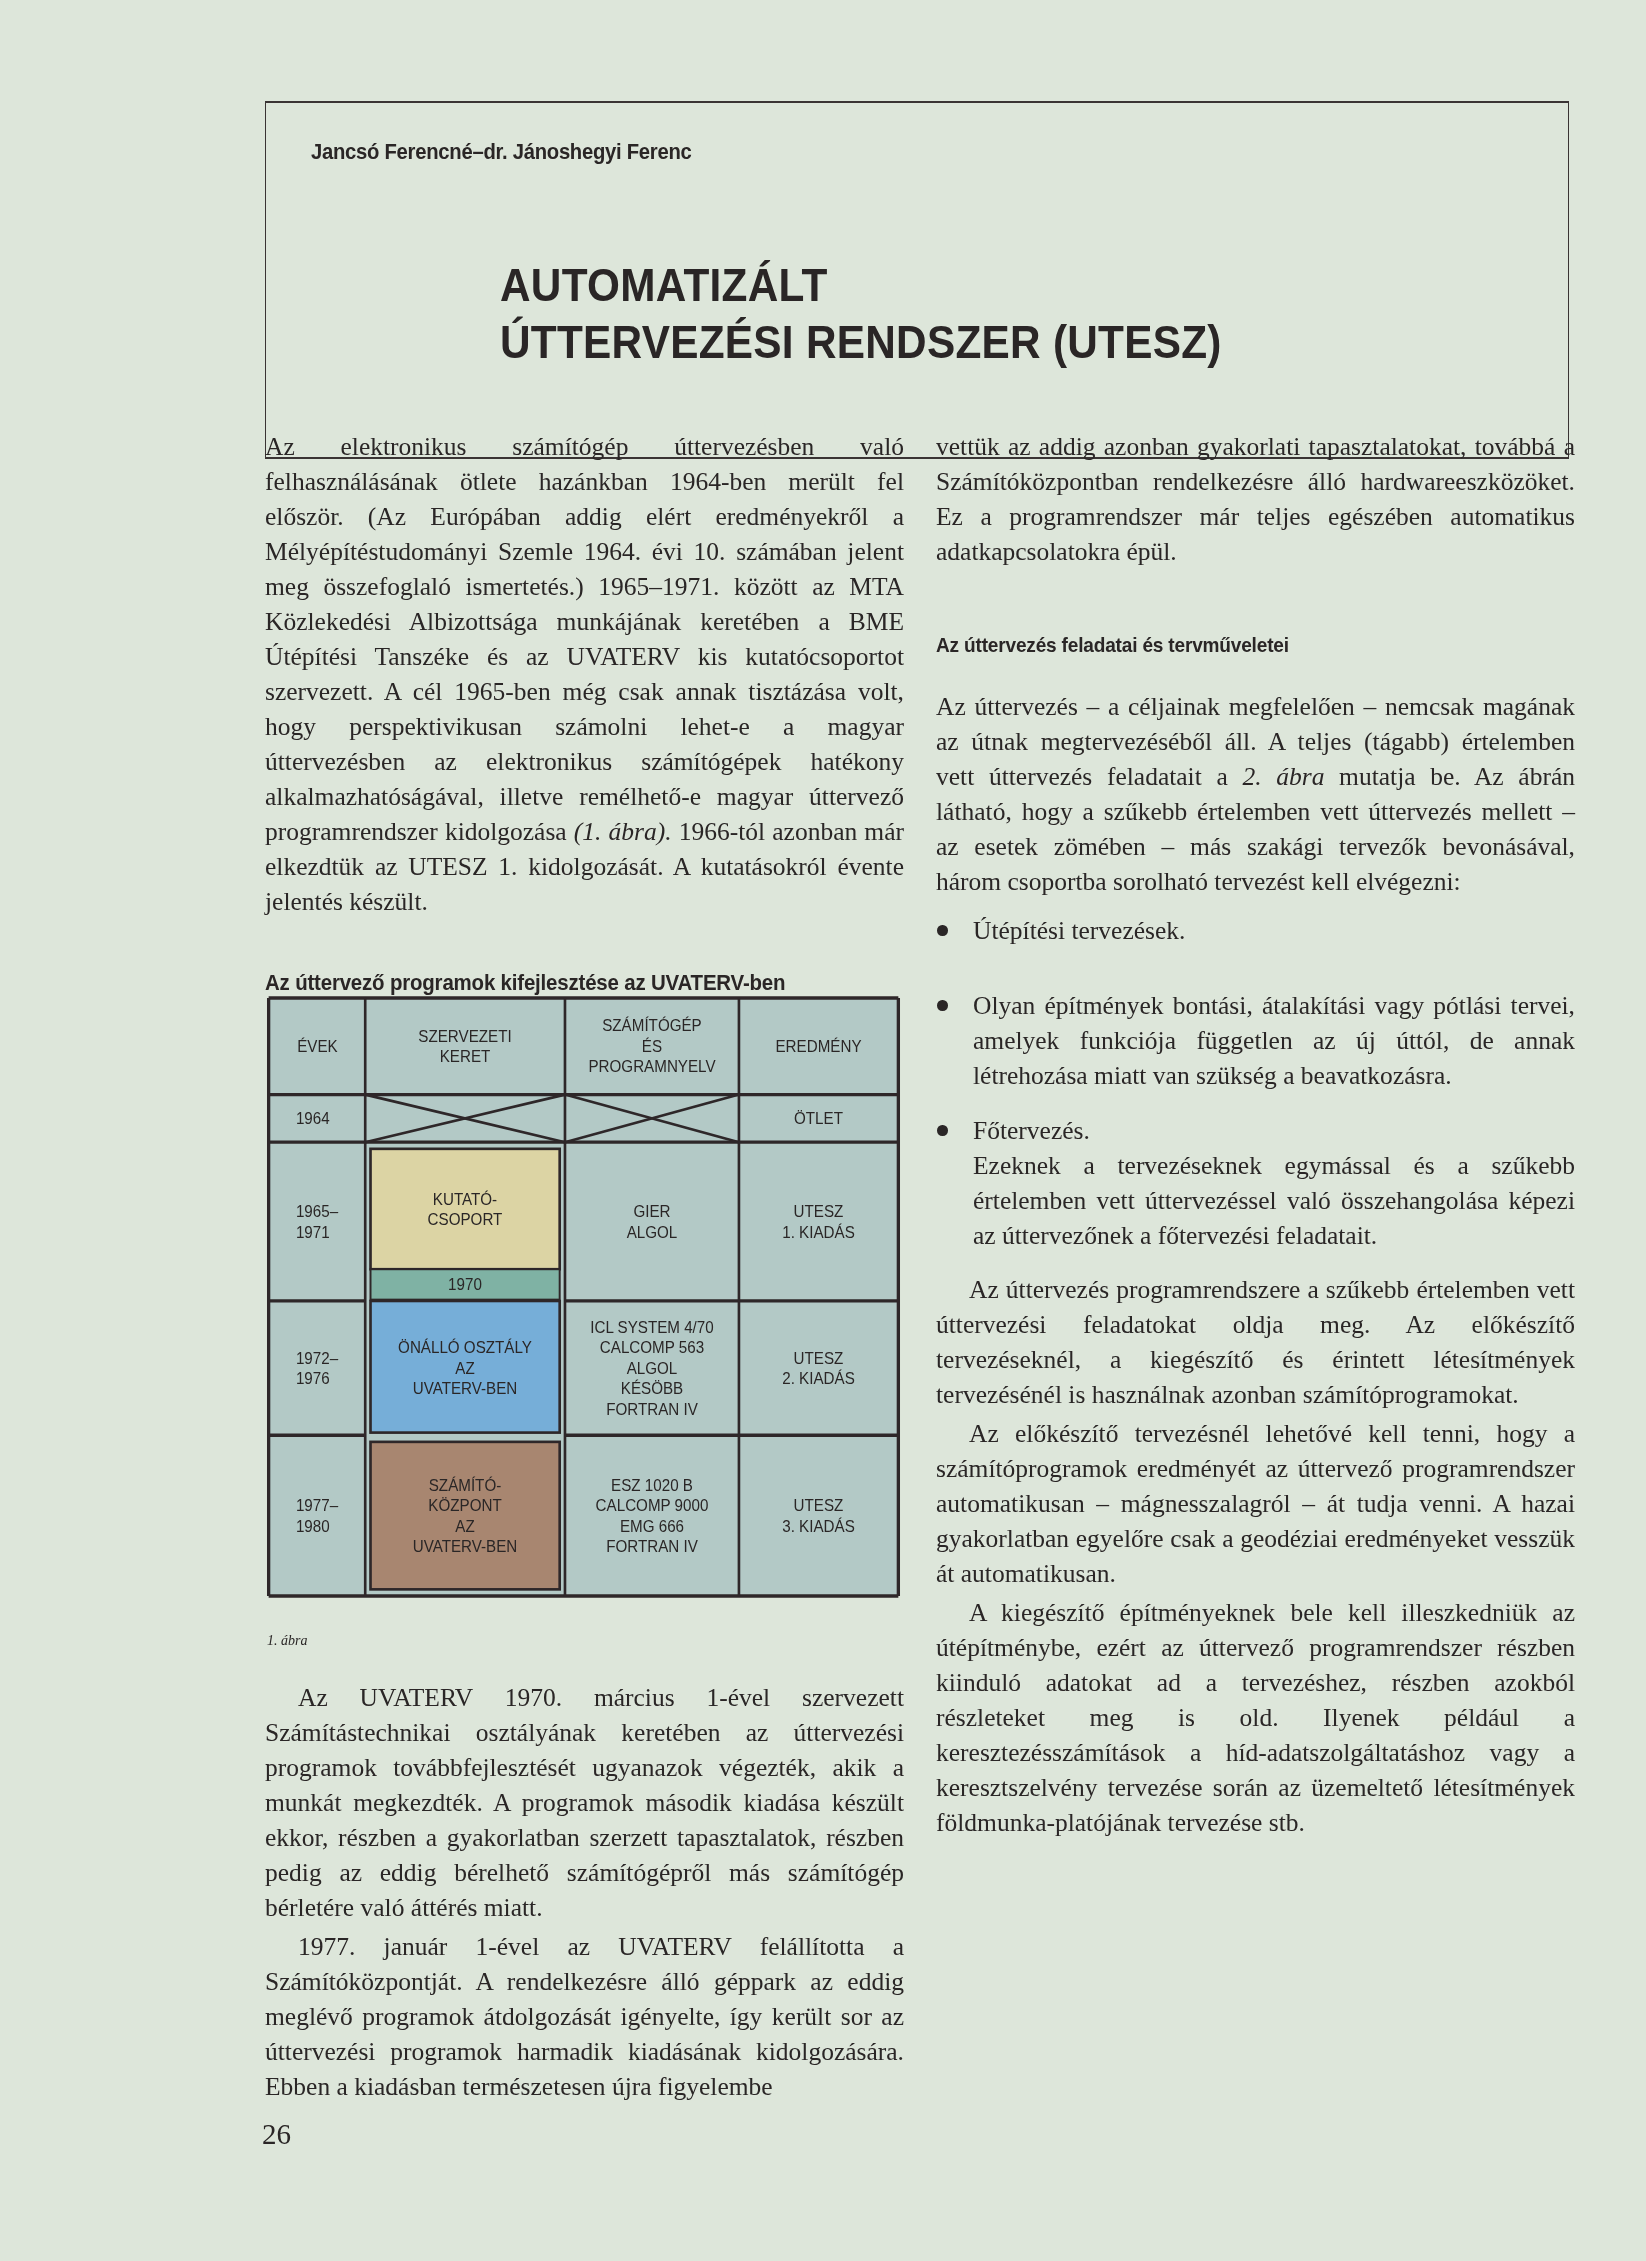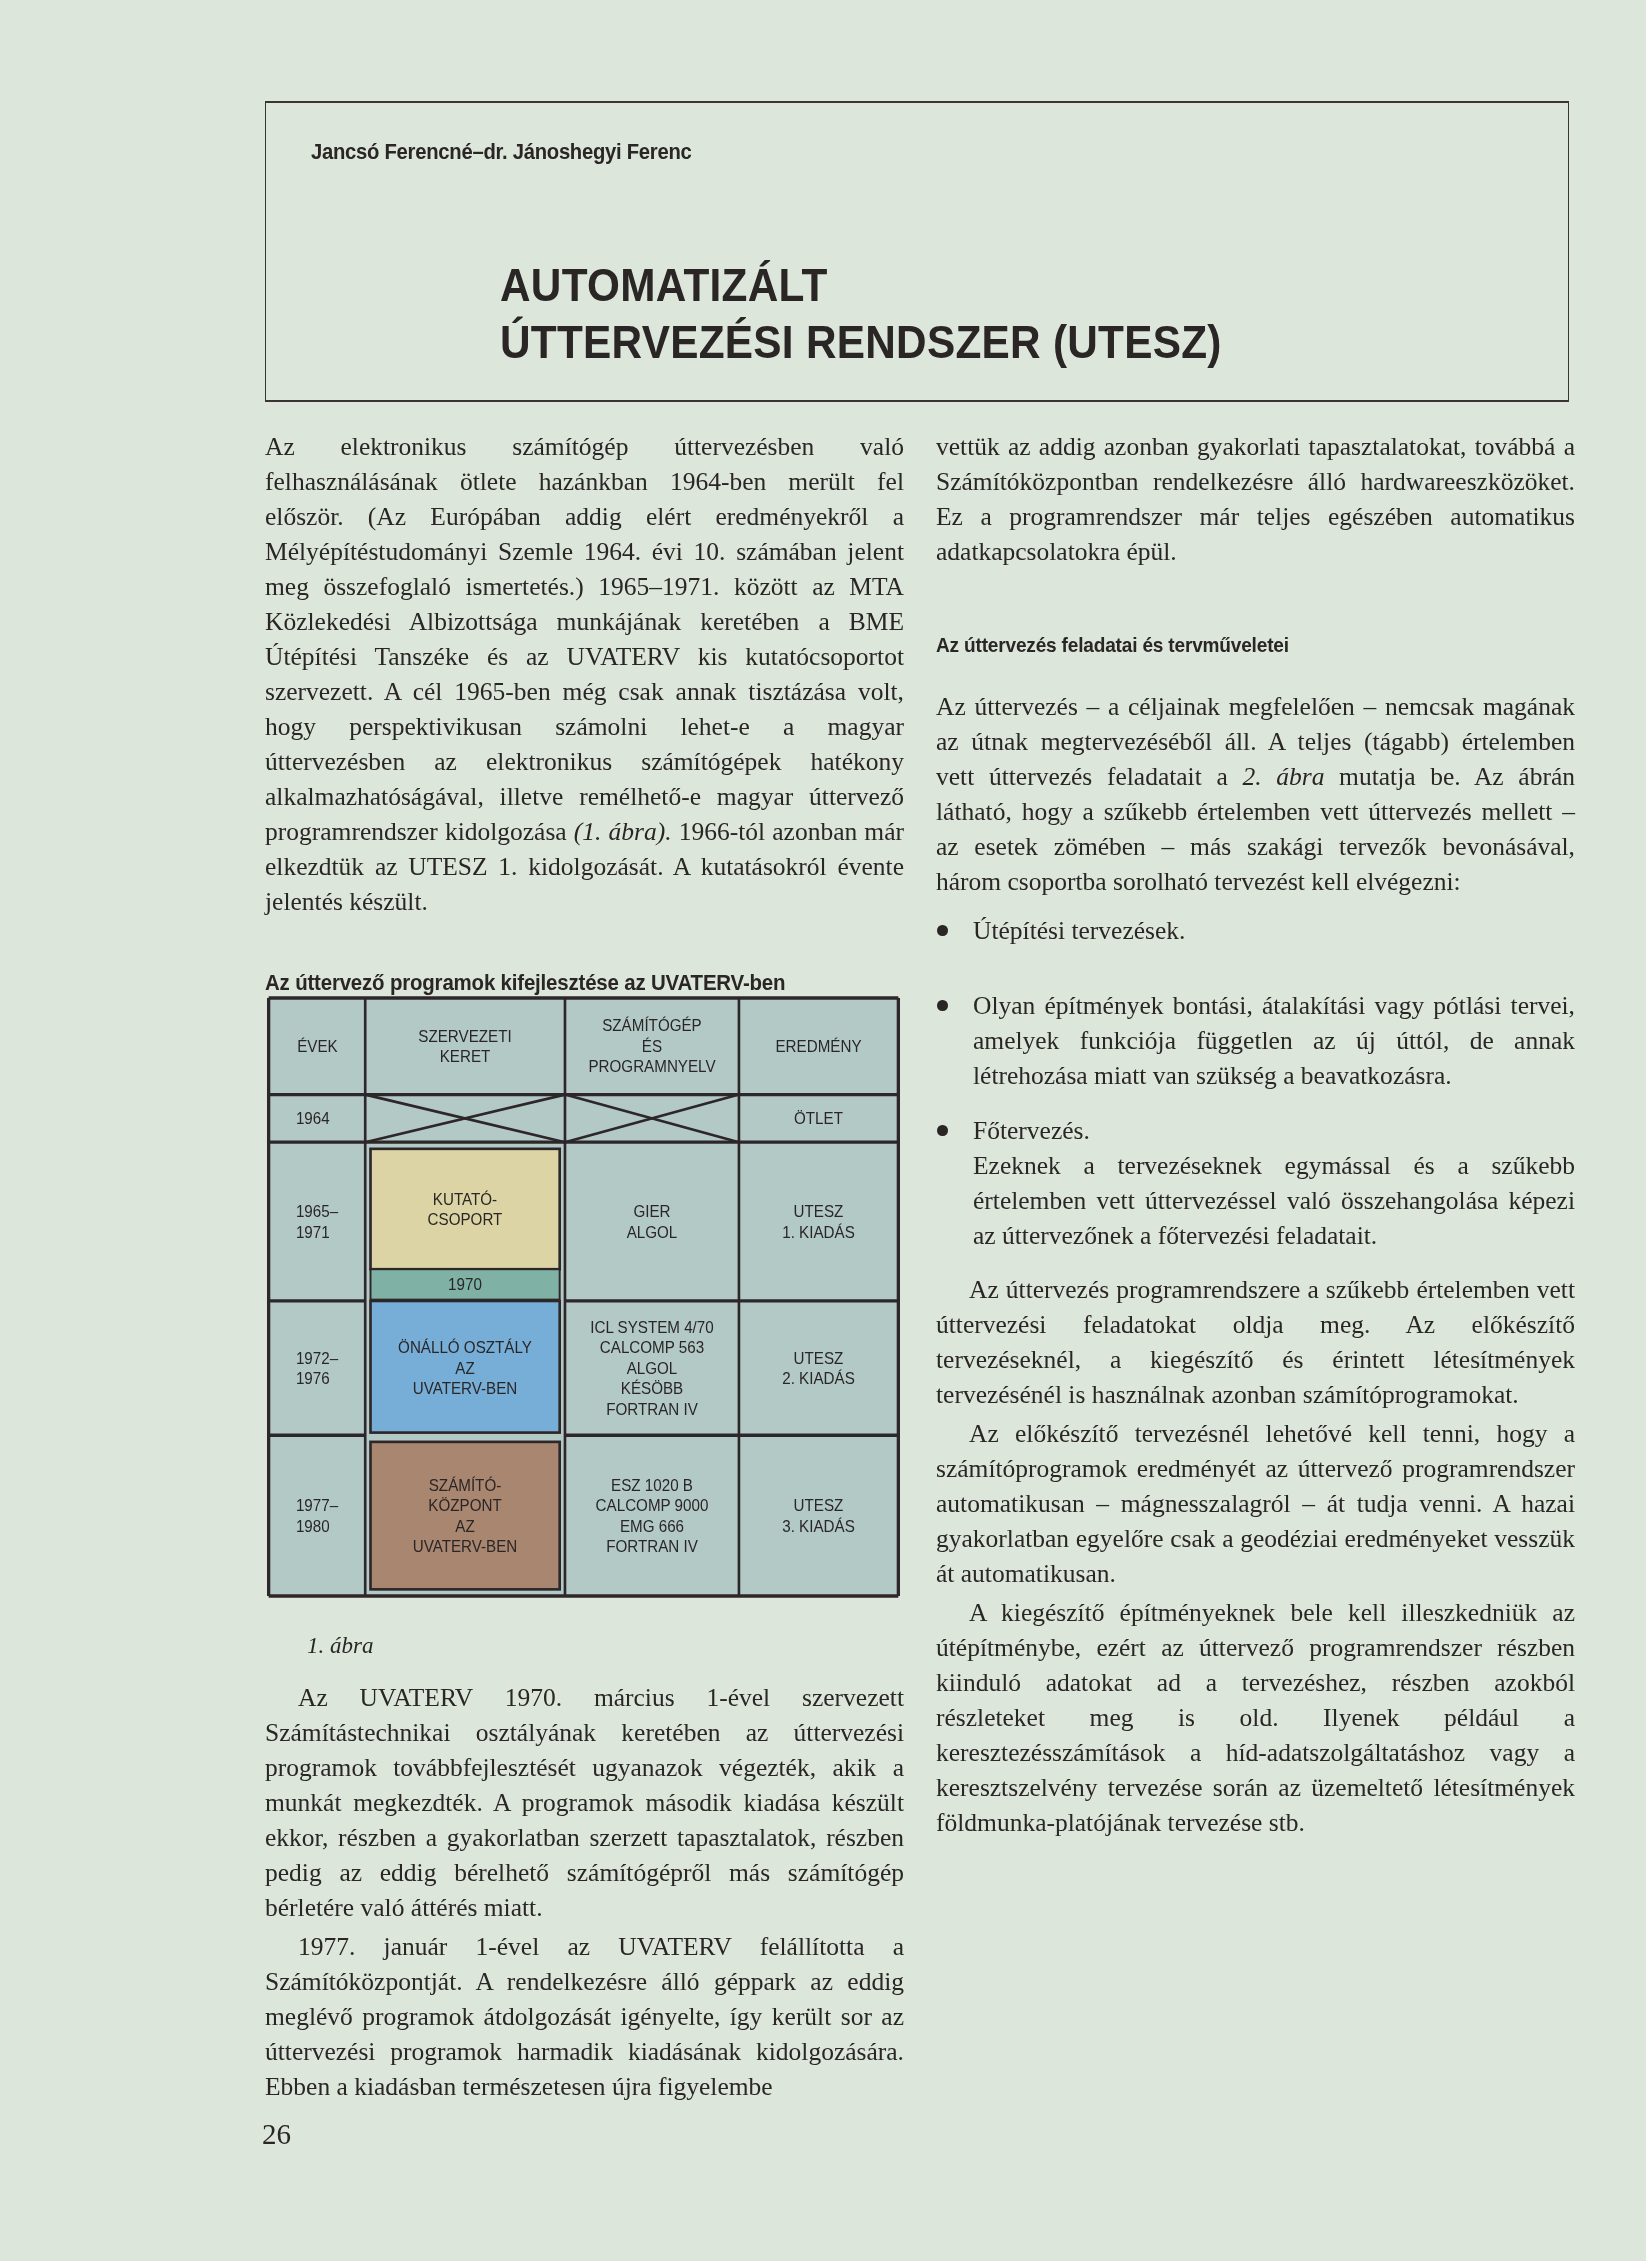--- a/index.html
+++ b/index.html
@@ -9,21 +9,21 @@
     position: relative;
     overflow: hidden;
     color: #2a2626;
   }
   .serif { font-family: "Liberation Serif", "DejaVu Serif", serif; }
   .sans { font-family: "Liberation Sans", "DejaVu Sans", sans-serif; }
 
   
   #title-box {
     position: absolute; left: 265px; top: 101px;
-    width: 1304px; height: 301px;
+    width: 1304px; height: 358px;
     border-top: 2.6px solid #3a3434;
     border-bottom: 2.6px solid #3a3434;
     border-left: 1.3px solid #3a3434;
     border-right: 1.3px solid #3a3434;
     box-sizing: border-box;
   }
   #authors {
     position: absolute; left: 45px; top: 36px;
     font-size: 22.5px; font-weight: bold; letter-spacing: -0.3px;
     transform: scaleX(0.9); transform-origin: left;
@@ -61,21 +61,21 @@
   }
   #diagram svg { position: absolute; left: 0; top: 0; }
   .dcell {
     position: absolute; display: flex; align-items: center; justify-content: center;
     text-align: center; font-family: "Liberation Sans", "DejaVu Sans", sans-serif;
     font-size: 16.5px; line-height: 20.5px; color: #2a2626;
     transform: scaleX(0.92);
   }
   .dcell.left { justify-content: flex-start; text-align: left; padding-left: 25px; box-sizing: border-box; }
 
-  .caption { font-style: italic; font-size: 23px; margin-left: 40px; }
+  .caption { font-style: italic; font-size: 14px; }
 
   #page-number {
     position: absolute; left: 262px; top: 2118px;
     font-size: 29px;
   }
 
   .bullet-item { position: relative; padding-left: 37px; }
   .bullet-dot {
     position: absolute; left: 1.3px; top: 12px;
     width: 10.6px; height: 11.2px; border-radius: 50%; background: #2a2626;

